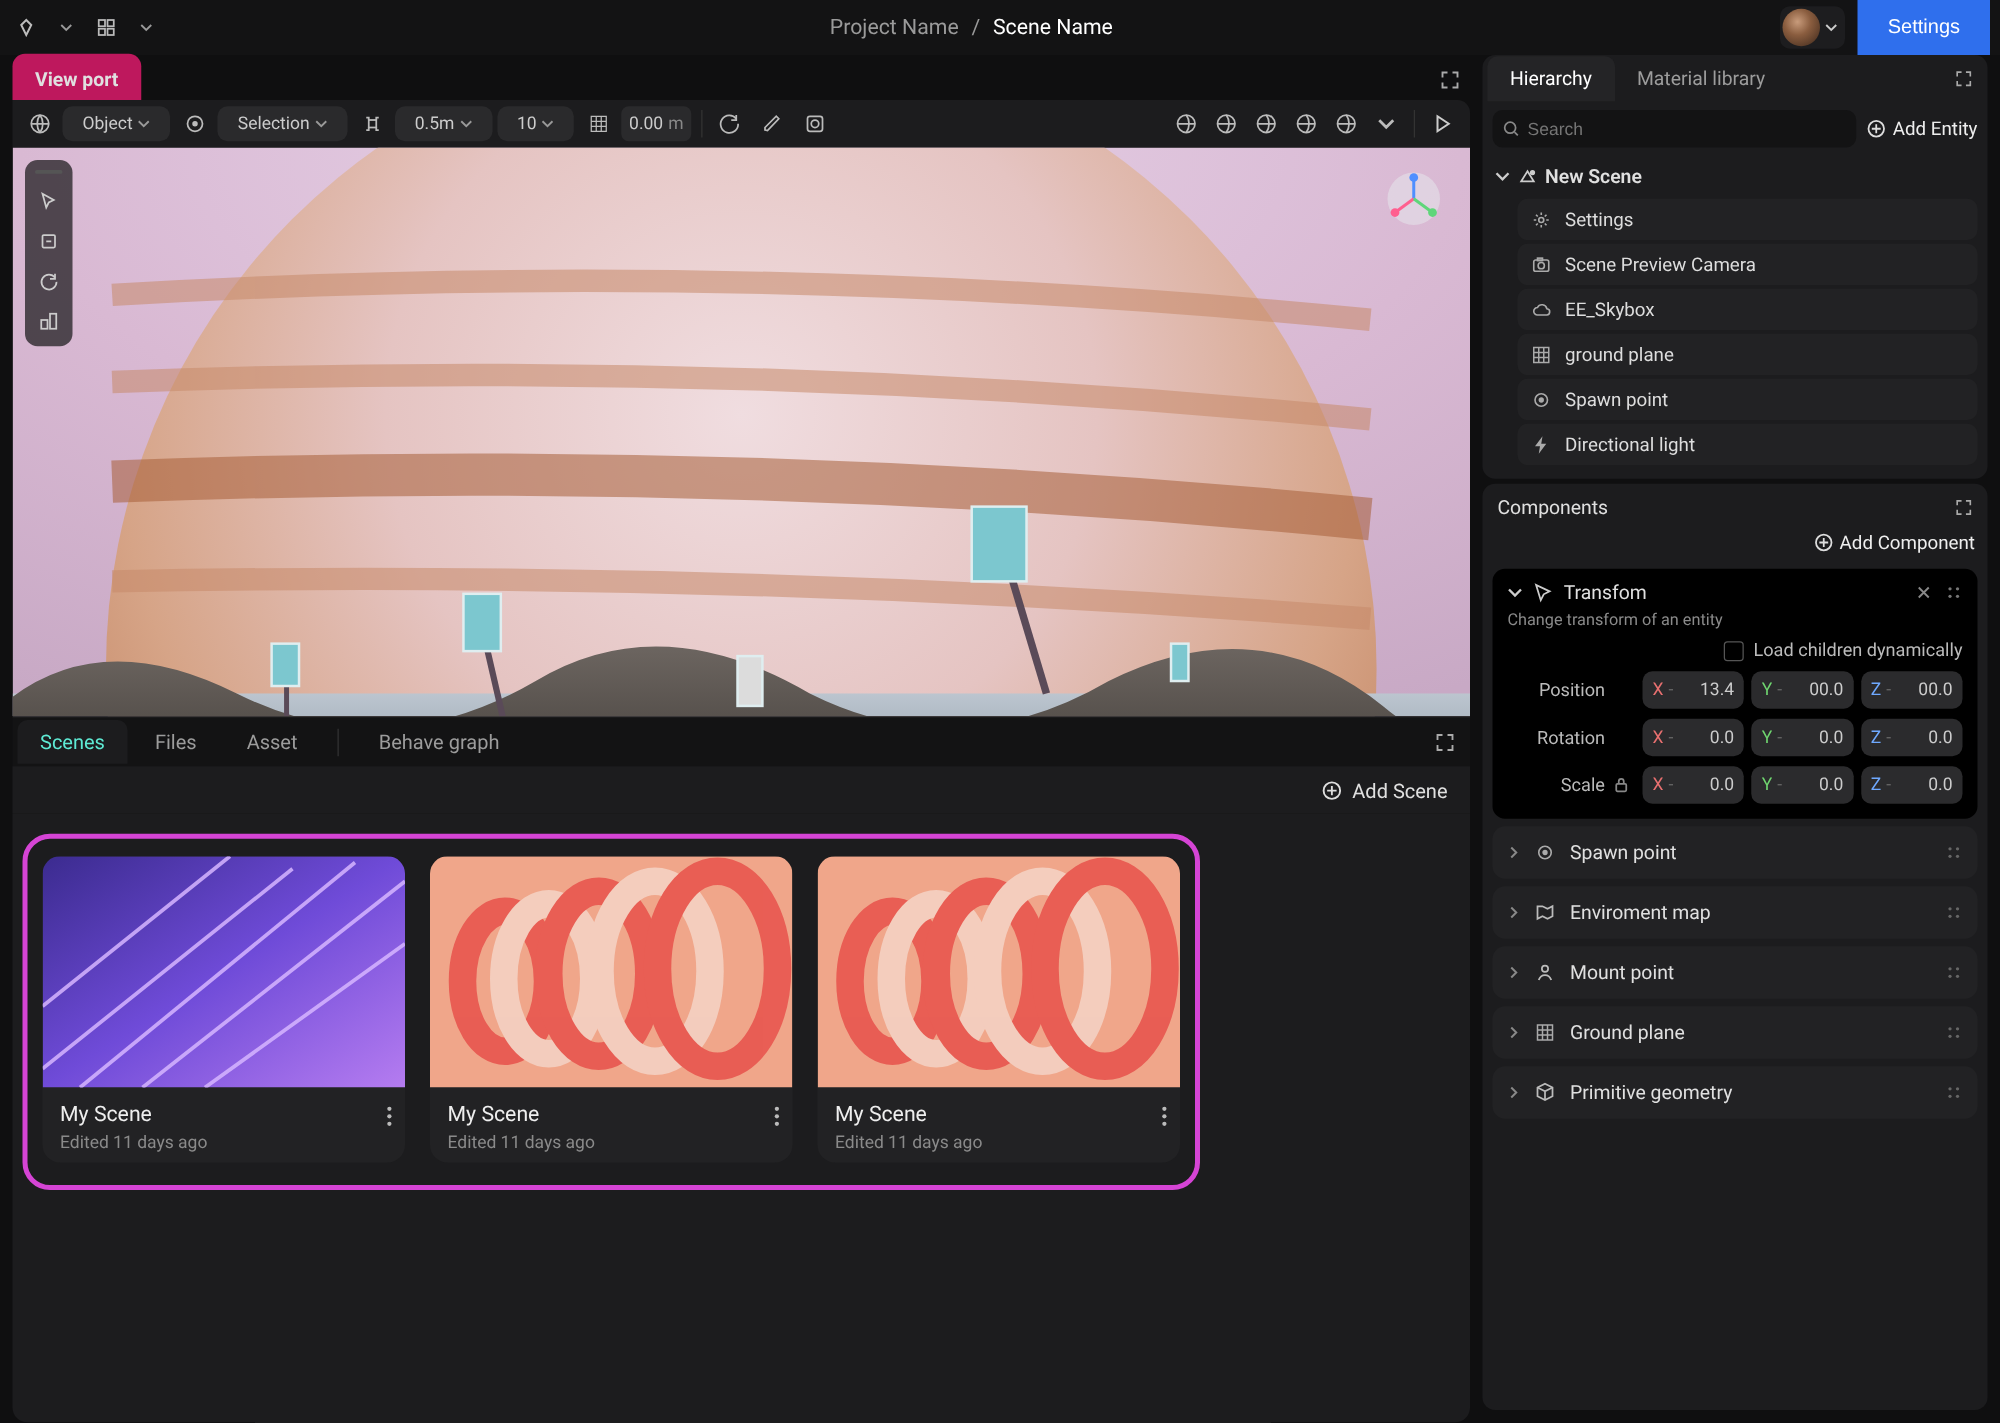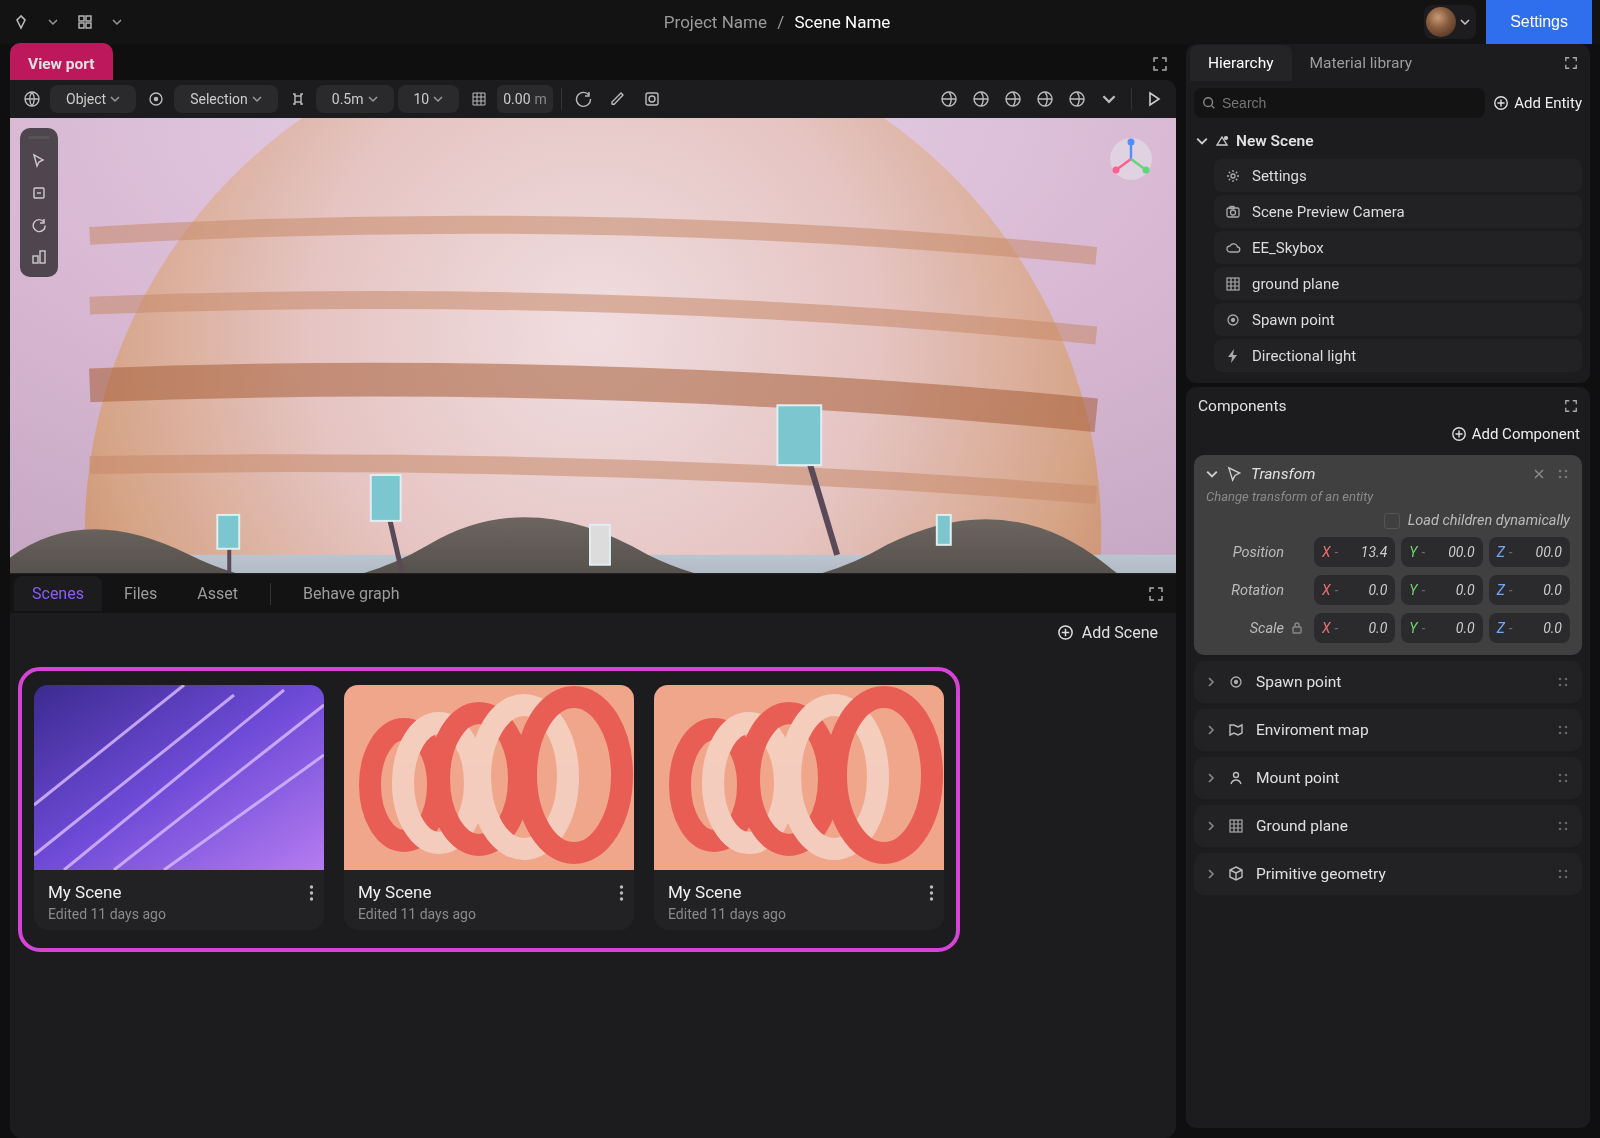--- a/index.html
+++ b/index.html
@@ -43,21 +43,21 @@
 .viewport-canvas { flex:1; min-height:0; position:relative; background:#1c1c1e; overflow:hidden; }
 .viewport-canvas .scene-svg { width:100%; height:100%; display:block; }
 .viewport-canvas .tool-panel { position:absolute; top:10px; left:10px; background:rgba(20,20,22,.7); border-radius:10px; padding:6px 5px; display:flex; flex-direction:column; gap:4px; }
 .viewport-canvas .tool-panel .tbtn { width:28px; height:28px; display:flex; align-items:center; justify-content:center; color:#ccc; border-radius:6px; cursor:pointer; }
 .viewport-canvas .tool-panel .handle { width:22px; height:3px; background:#555; border-radius:2px; margin:2px auto 4px; }
 .gizmo { position:absolute; top:18px; right:22px; width:46px; height:46px; }
 
 
 .bottom-tabrow { height:40px; display:flex; align-items:center; gap:4px; padding:0 4px; background:#131314; border-top:1px solid #222; }
 .bottom-tabrow .btab { padding:8px 18px; color:#9c9c9c; font-size:16px; border-radius:8px 8px 0 0; cursor:pointer; }
-.bottom-tabrow .btab.active { color:#8b5cf6; background:#1c1c1e; }
+.bottom-tabrow .btab.active { color:#5eead4; background:#1c1c1e; }
 .bottom-tabrow .vline { width:1px; height:22px; background:#333; margin:0 10px; }
 .bottom-tabrow .fs-ic { margin-left:auto; width:32px; height:32px; display:flex; align-items:center; justify-content:center; color:#aaa; cursor:pointer; }
 
 
 .addscene-bar { height:38px; display:flex; align-items:center; justify-content:flex-end; padding:0 18px; background:#1c1c1e; }
 .addscene-btn { display:flex; align-items:center; gap:8px; color:#e0e0e0; font-size:16px; cursor:pointer;justify-content:space-between; }
 
 
 .scene-grid { flex:1; background:#1c1c1e; padding:16px 8px; border-radius:0 0 12px 12px; }
 .scene-grid-inner { display:flex; gap:20px; border:4px solid #d544d5; border-radius:22px; padding:14px 12px 18px; width:fit-content; }
@@ -83,21 +83,21 @@
 .hier-tree { padding:2px 8px 8px; }
 .hier-root { display:flex; align-items:center; gap:6px; padding:6px 2px; font-size:15.5px; font-weight:500; }
 .hier-item { display:flex; align-items:center; gap:10px; background:#222224; border-radius:8px; height:33px; padding:0 10px; margin:3px 0 3px 20px; font-size:15px; color:#ddd; cursor:pointer;text-align:center; }
 .hier-item .hic { width:18px; height:18px; display:flex; align-items:center; justify-content:center; color:#aaa; }
 
 .components-head { display:flex; align-items:center; justify-content:space-between; padding:10px 12px 6px; }
 .components-head span { font-size:15.5px; }
 .addcomp-bar { display:flex; justify-content:flex-end; padding:4px 10px 6px; }
 .addcomp-btn { display:flex; align-items:center; gap:5px; color:#eee; font-size:15px; cursor:pointer; }
 
-.comp-card { background:#404040; margin:6px 8px; border-radius:10px; padding:10px 12px 12px;font-style:italic; }
+.comp-card { background:#000000; margin:6px 8px; border-radius:10px; padding:10px 12px 12px; }
 .comp-card-head { display:flex; align-items:center; gap:8px; font-size:15.5px; }
 .comp-card-head .ex { margin-left:auto; display:flex; gap:10px; color:#888; }
 .comp-desc { font-size:13px; color:#8a8a8a; margin:6px 0 8px 0; }
 .check-row { display:flex; align-items:center; justify-content:flex-end; gap:8px; font-size:14.5px; color:#bbb; margin-bottom:4px; }
 .check-row .cbox { width:16px; height:16px; border:1.5px solid #555; border-radius:3px; }
 
 .xyz-row { display:flex; align-items:center; gap:6px; margin-top:8px; }
 .xyz-row .lbl { width:78px; text-align:right; color:#bbb; font-size:14.5px; }
 .xyz-row .lock { width:18px; color:#777; }
 .xyz-box { flex:1; background:#2b2b2d; border-radius:8px; height:30px; display:flex; align-items:center; padding:0 8px; font-size:14px; }

